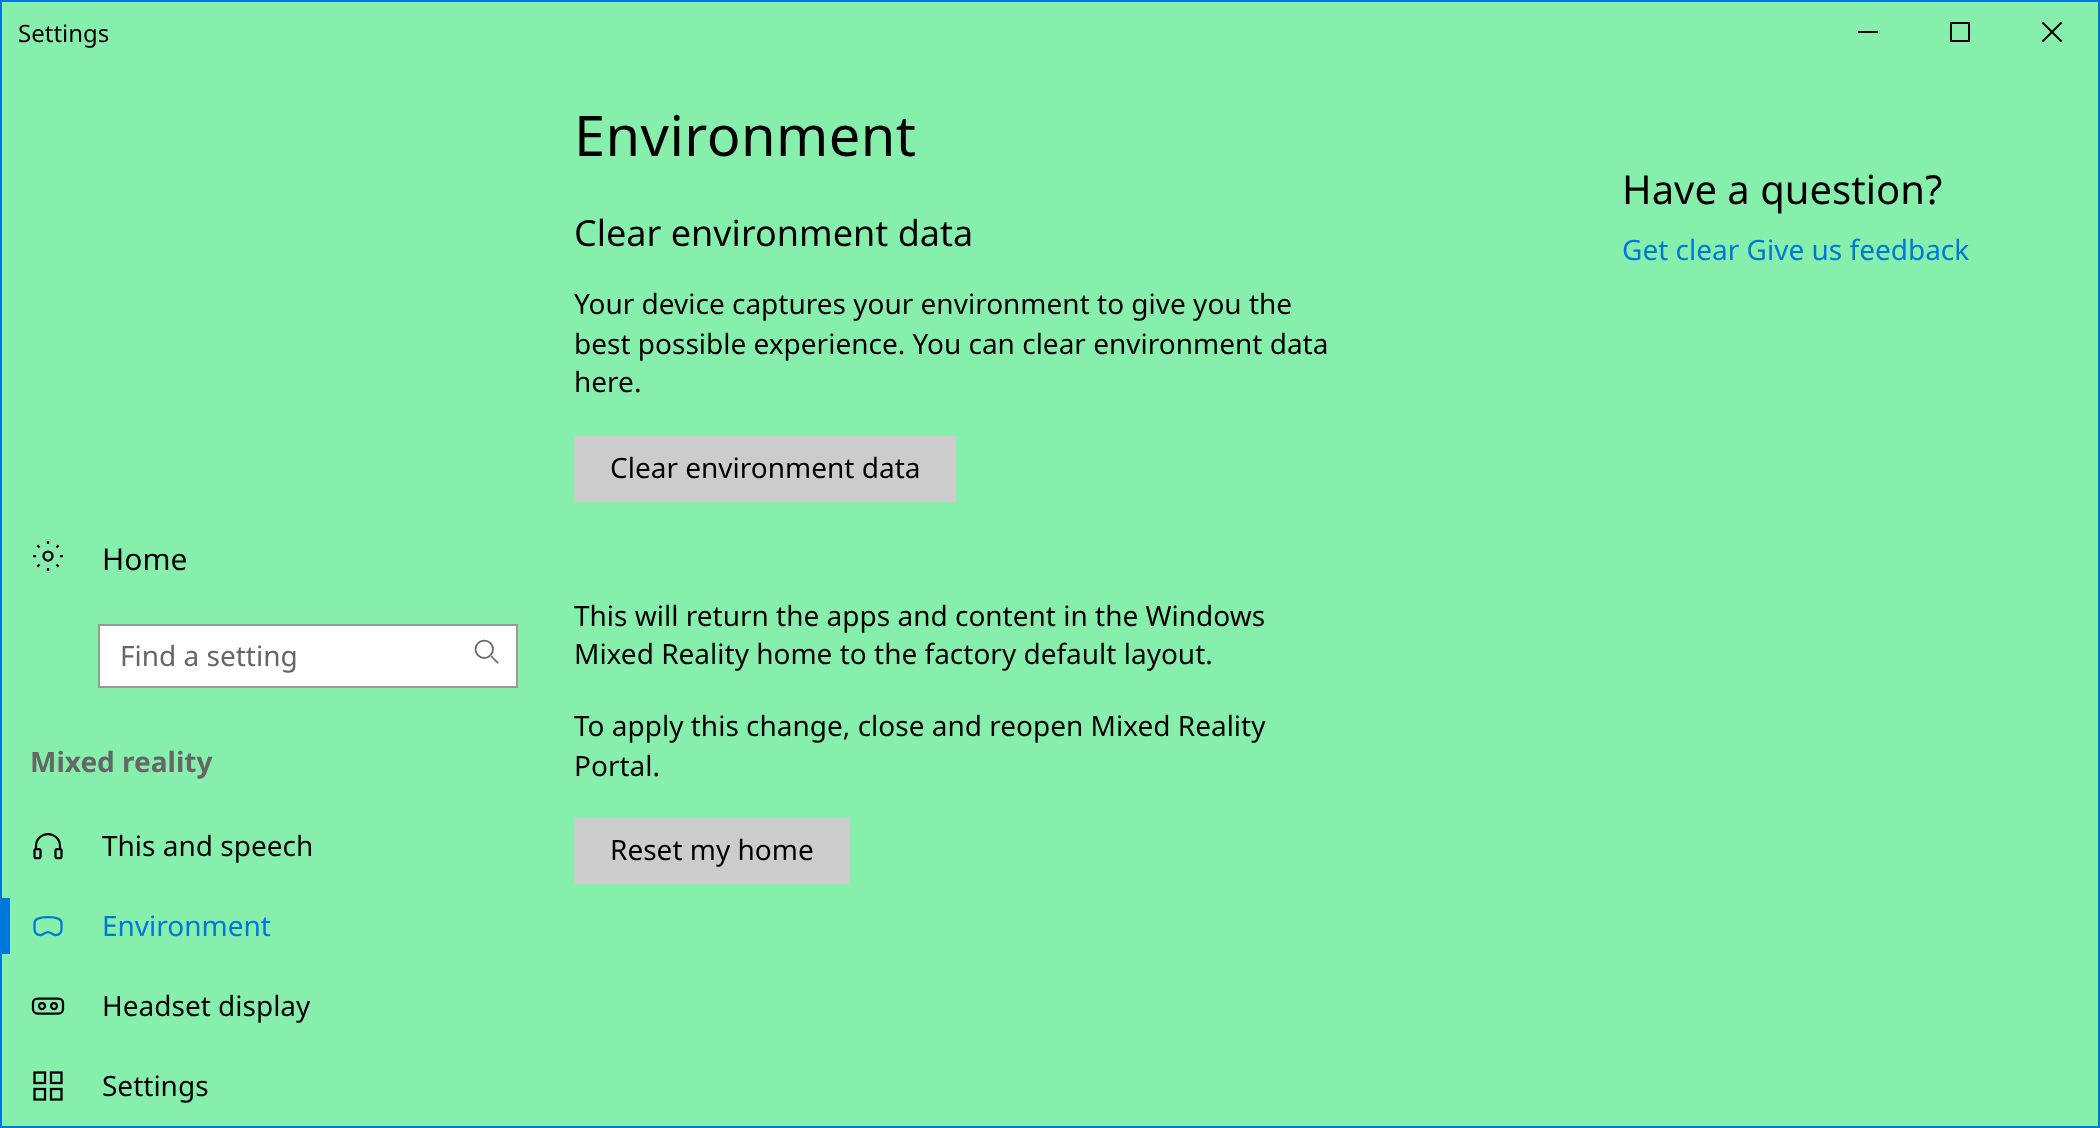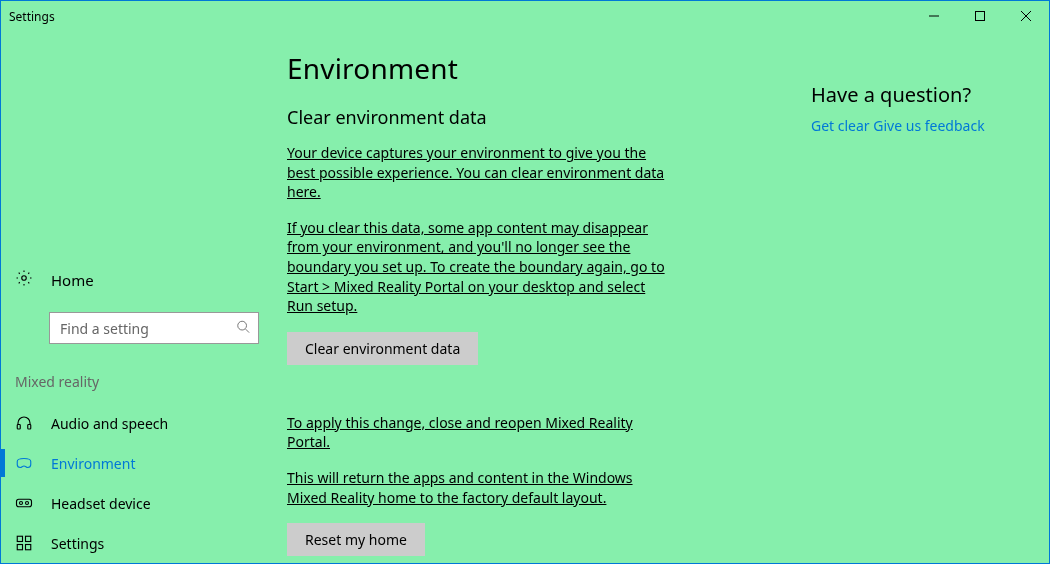--- a/index.html
+++ b/index.html
@@ -61,20 +61,21 @@
   }
   .search-box input::placeholder { color: #666; }
   .search-box .search-ico {
     position: absolute; right: 8px; top: 50%;
     transform: translateY(-50%);
     color: #666;
   }
   .category-header {
     font-size: 14px; color: #666;
     padding: 28px 0 12px 14px;
+    font-weight: bold;
   }
   .nav-item {
     height: 40px; display: flex; align-items: center;
     padding-left: 14px; gap: 18px;
     font-size: 14px; color: #000; position: relative;
   }
   .nav-item.active { color: #0078d7; }
   .nav-item.active::before {
     content: ""; position: absolute; left: 0; top: 6px; bottom: 6px;
     width: 4px; background: #0078d7;
@@ -95,21 +96,20 @@
     letter-spacing: 0.2px;
   }
   h2.section-title {
     font-size: 18px; font-weight: 400;
     margin-bottom: 14px;
   }
   p.body-text {
     font-size: 14px; line-height: 1.4;
     max-width: 380px; margin-bottom: 16px;
     color: #000;
-    text-decoration: underline;
   }
   button.gray-btn {
     background: #ccc; border: none;
     font: inherit; font-size: 14px;
     padding: 7px 18px; color: #000;
     margin-bottom: 40px;
   }
   .section-gap { height: 8px; }
   
   .rail {
@@ -178,41 +178,41 @@
       <div class="category-header">Mixed reality</div>
 
       <div class="nav-item">
         <span class="ico">
           <svg width="18" height="18" viewBox="0 0 24 24" fill="none" stroke="#000" stroke-width="1.5">
               <path d="M4 14v-2a8 8 0 0 1 16 0v2"></path>
               <rect x="3" y="14" width="4" height="6" rx="1"></rect>
               <rect x="17" y="14" width="4" height="6" rx="1"></rect>
             </svg>
         </span>
-        <span>Audio and speech</span>
+        <span>This and speech</span>
       </div>
 
       <div class="nav-item active">
         <span class="ico">
           <svg width="18" height="18" viewBox="0 0 24 24" fill="none" stroke="#0078d7" stroke-width="1.5">
               <path d="M3 10c0-2 2-4 9-4s9 2 9 4v4c0 2-1 4-4 4-2 0-3-2-5-2s-3 2-5 2c-3 0-4-2-4-4z"></path>
             </svg>
         </span>
         <span>Environment</span>
       </div>
 
       <div class="nav-item">
         <span class="ico">
           <svg width="18" height="18" viewBox="0 0 24 24" fill="none" stroke="#000" stroke-width="1.5">
               <rect x="2" y="7" width="20" height="10" rx="3"></rect>
               <circle cx="8" cy="12" r="2"></circle>
               <circle cx="16" cy="12" r="2"></circle>
             </svg>
         </span>
-        <span>Headset device</span>
+        <span>Headset display</span>
       </div>
 
       <div class="nav-item">
         <span class="ico">
           <svg width="18" height="18" viewBox="0 0 24 24" fill="none" stroke="#000" stroke-width="1.5">
               <rect x="3" y="3" width="7" height="7"></rect>
               <rect x="14" y="3" width="7" height="7"></rect>
               <rect x="3" y="14" width="7" height="7"></rect>
               <rect x="14" y="14" width="7" height="7"></rect>
             </svg>
@@ -220,27 +220,26 @@
         <span>Settings</span>
       </div>
     </div>
 
     <div class="main">
       <div class="content">
         <h1 class="page-title">Environment</h1>
 
         <h2 class="section-title">Clear environment data</h2>
         <p class="body-text">Your device captures your environment to give you the best possible experience. You can clear environment data here.</p>
-        <p class="body-text">If you clear this data, some app content may disappear from your environment, and you'll no longer see the boundary you set up. To create the boundary again, go to Start &gt; Mixed Reality Portal on your desktop and select Run setup.</p>
         <button class="gray-btn">Clear environment data</button>
 
         <div class="section-gap"></div>
 
+        <p class="body-text">This will return the apps and content in the Windows Mixed Reality home to the factory default layout.</p>
         <p class="body-text">To apply this change, close and reopen Mixed Reality Portal.</p>
-        <p class="body-text">This will return the apps and content in the Windows Mixed Reality home to the factory default layout.</p>
         <button class="gray-btn">Reset my home</button>
       </div>
 
       <div class="rail">
         <h3>Have a question?</h3>
         <a href="#" class="link">Get clear</a>
         <a href="#" class="link">Give us feedback</a>
       </div>
     </div>
 

